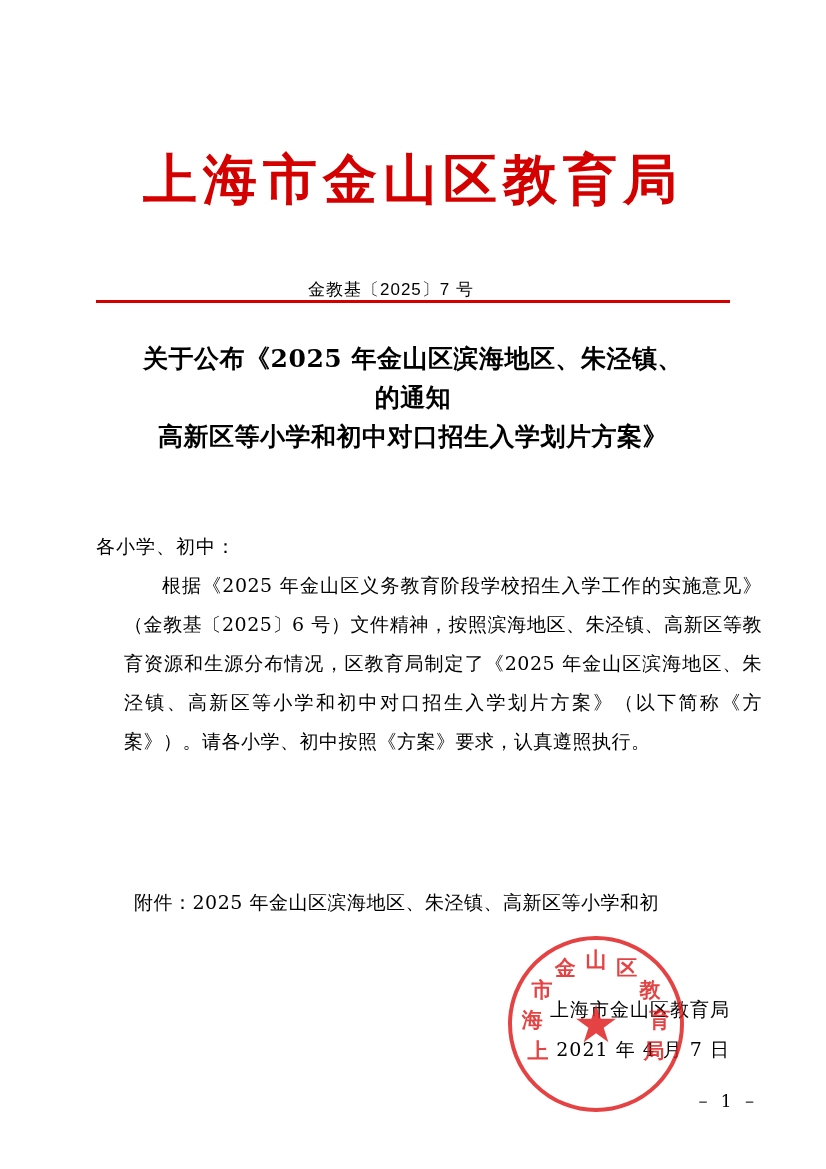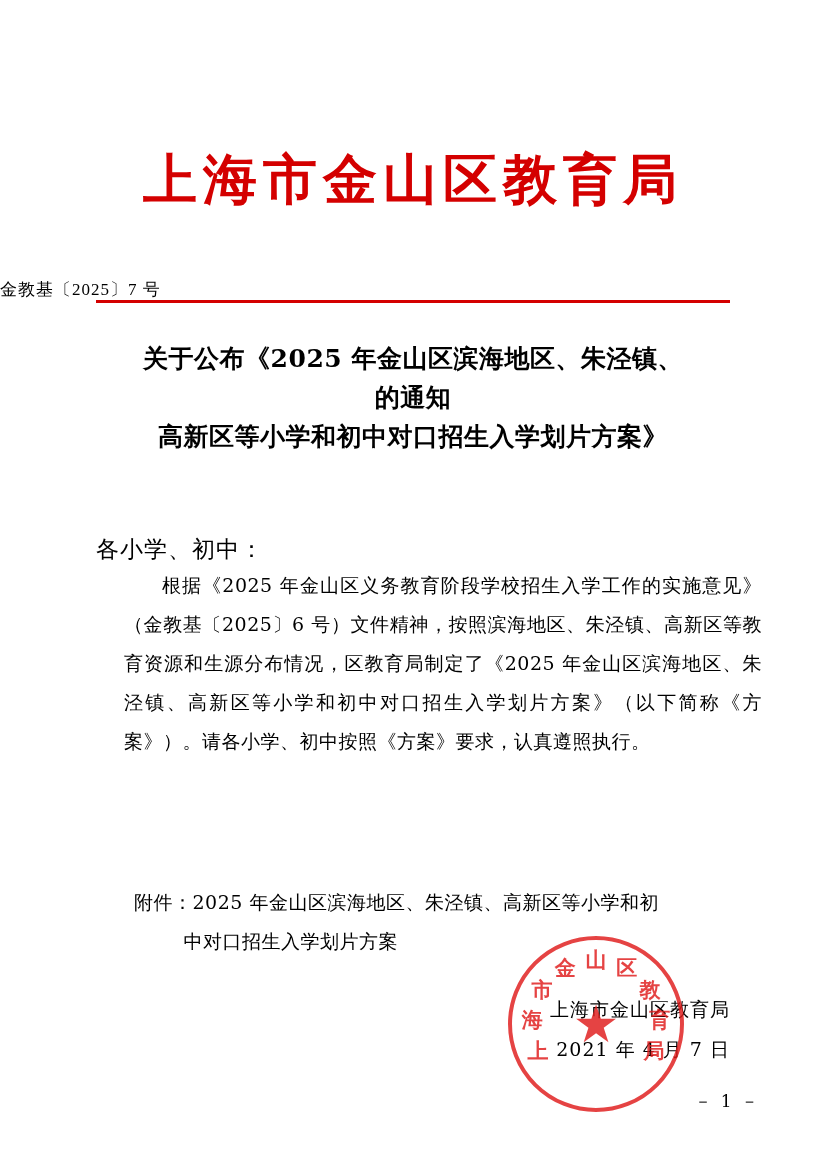--- a/index.html
+++ b/index.html
@@ -33,23 +33,24 @@
     font-weight: bold;
     font-size: 54px;
     letter-spacing: 6px;
     line-height: 1.1;
   }
   .doc-number {
     position: absolute;
     left: 0;
     top: 278px;
     width: 782px;
+    text-align: center;
     font-size: 17px;
     letter-spacing: 1px;
-    font-family: Liberation Serif, serif;
+    font-family: Liberation Sans, sans-serif;
   }
   .red-rule {
     position: absolute;
     left: 96px;
     top: 300px;
     width: 634px;
     height: 3px;
     background: #d40000;
   }
   .heading {
@@ -65,21 +66,21 @@
     font-family: "DejaVu Serif", "Liberation Serif", serif;
   }
   .heading .line {
     display: block;
   }
   .salutation {
     position: absolute;
     left: 96px;
     top: 528px;
     width: 634px;
-    font-size: 23px;
+    font-size: 19px;
     letter-spacing: 1px;
     line-height: 1.9;
   }
   .body-text {
     position: absolute;
     left: 96px;
     top: 566px;
     width: 638px;
     font-size: 19px;
     line-height: 2.05;
@@ -199,21 +200,20 @@
   </div>
 
   <div class="salutation">各小学、初中：</div>
 
   <div class="body-text">
     <p>根据《2025 年金山区义务教育阶段学校招生入学工作的实施意见》（金教基〔2025〕6 号）文件精神，按照滨海地区、朱泾镇、高新区等教育资源和生源分布情况，区教育局制定了《2025 年金山区滨海地区、朱泾镇、高新区等小学和初中对口招生入学划片方案》（以下简称《方案》）。请各小学、初中按照《方案》要求，认真遵照执行。</p>
   </div>
 
   <div class="attachment">
     <div class="first">附件：2025 年金山区滨海地区、朱泾镇、高新区等小学和初</div>
-    <div class="second">中对口招生入学划片方案</div>
   </div>
 
   <div class="signature">
     <div>上海市金山区教育局</div>
     <div>2021 年 4 月 7 日</div>
   </div>
 
   <div class="stamp">
     <div class="stamp-inner">
       <div class="stamp-star">★</div>

